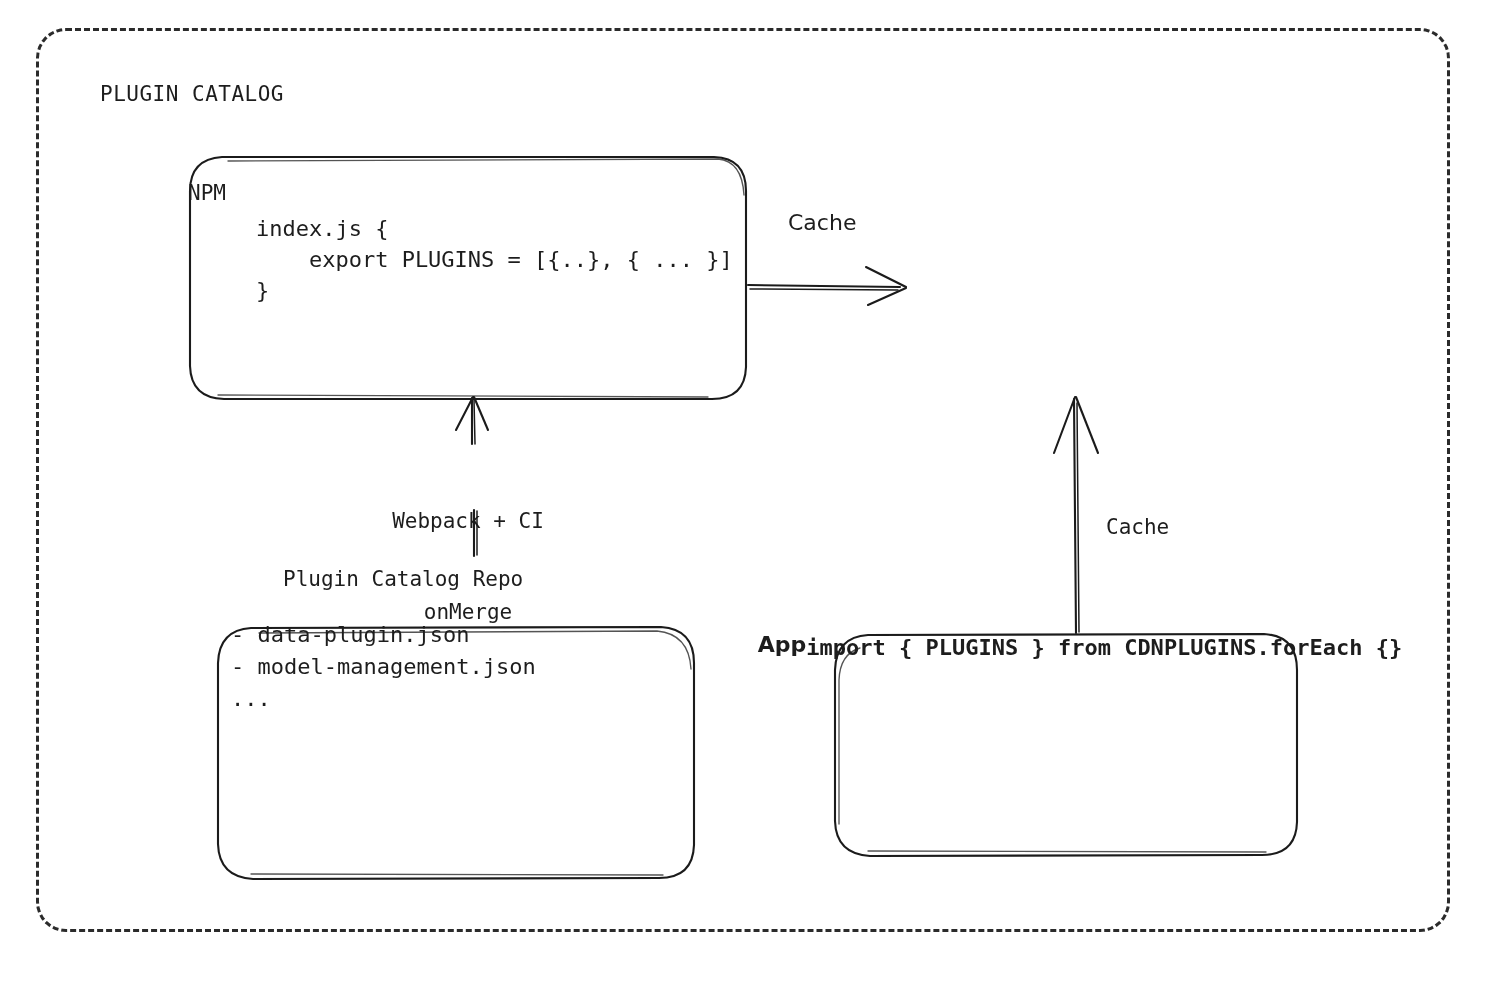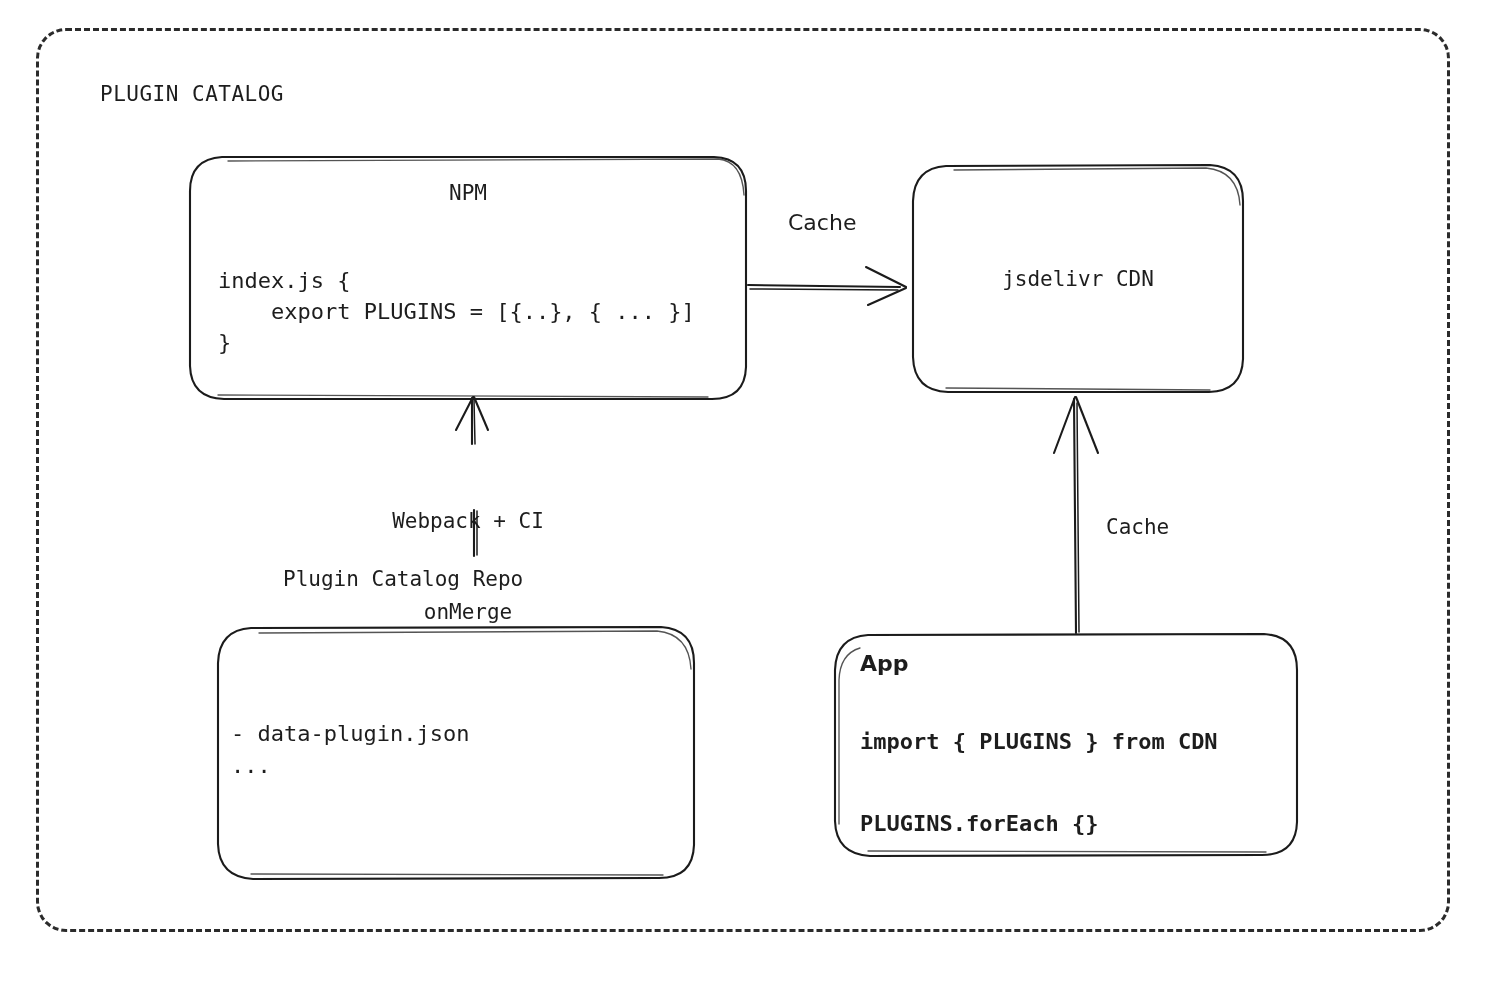--- a/index.html
+++ b/index.html
@@ -62,23 +62,22 @@
   }
   .node .sketch path.faint {
     stroke-width: 1.35;
     opacity: 0.75;
   }
 
   .node-content {
     position: absolute;
     inset: 0;
     display: flex;
-    flex-direction: column;
+    flex-direction: row;
     justify-content: center;
-    gap: 28px;
   }
 
   .node-title-center {
     text-align: center;
     font-family: "DejaVu Sans Mono", monospace;
     font-size: 21px;
     color: #1d1d1d;
     white-space: pre;
   }
   .node-title-left {
@@ -132,21 +131,21 @@
 
   
   #node-repo {
     left: 215px;
     top: 625px;
     width: 482px;
     height: 256px;
   }
   #node-repo .node-content {
     padding-left: 16px;
-    justify-content: center;
+    justify-content: flex-start;
   }
   #node-repo .repo-lines { margin-top: -6px; }
 
   
   #node-app {
     left: 832px;
     top: 632px;
     width: 468px;
     height: 226px;
   }
@@ -217,40 +216,31 @@
     <div class="node-content">
       <div class="node-title-center">NPM</div>
       <div class="npm-code">
         <div class="code-line">index.js {</div>
         <div class="code-line">    export PLUGINS = [{..}, { ... }]</div>
         <div class="code-line">}</div>
       </div>
     </div>
   </div>
 
-  <div class="node" id="node-cdn">
-    <svg class="sketch" viewBox="0 0 336 231" preserveAspectRatio="none">
-      <path d="M 36 3 L 300 2 Q 333 4 333 38 L 333 196 Q 332 228 299 229 L 38 229 Q 4 228 3 194 L 3 38 Q 4 5 36 3 Z"></path>
-      <path class="faint" d="M 44 7 L 296 5 Q 328 8 330 42"></path>
-      <path class="faint" d="M 36 225 L 300 227"></path>
-    </svg>
-    <div class="node-content">
-      <div class="node-title-center">jsdelivr CDN</div>
-    </div>
-  </div>
 
   <div class="node" id="node-repo">
     <svg class="sketch" viewBox="0 0 482 256" preserveAspectRatio="none">
       <path d="M 36 3 L 446 2 Q 479 4 479 38 L 479 220 Q 478 253 444 253 L 38 254 Q 4 252 3 219 L 3 38 Q 4 5 36 3 Z"></path>
       <path class="faint" d="M 44 8 L 442 6 Q 474 9 476 44"></path>
       <path class="faint" d="M 36 249 L 448 250"></path>
     </svg>
     <div class="node-content">
       <div class="repo-lines">
         <div class="list-line">- data-plugin.json</div>
+        <div class="list-line">- model-management.json</div>
         <div class="list-line">...</div>
       </div>
     </div>
   </div>
 
   <div class="node" id="node-app">
     <svg class="sketch" viewBox="0 0 468 226" preserveAspectRatio="none">
       <path d="M 36 3 L 432 2 Q 465 4 465 38 L 465 190 Q 464 223 430 223 L 38 224 Q 4 222 3 189 L 3 38 Q 4 5 36 3 Z"></path>
       <path class="faint" d="M 28 16 Q 8 22 7 48 L 7 192"></path>
       <path class="faint" d="M 36 219 L 434 220"></path>

